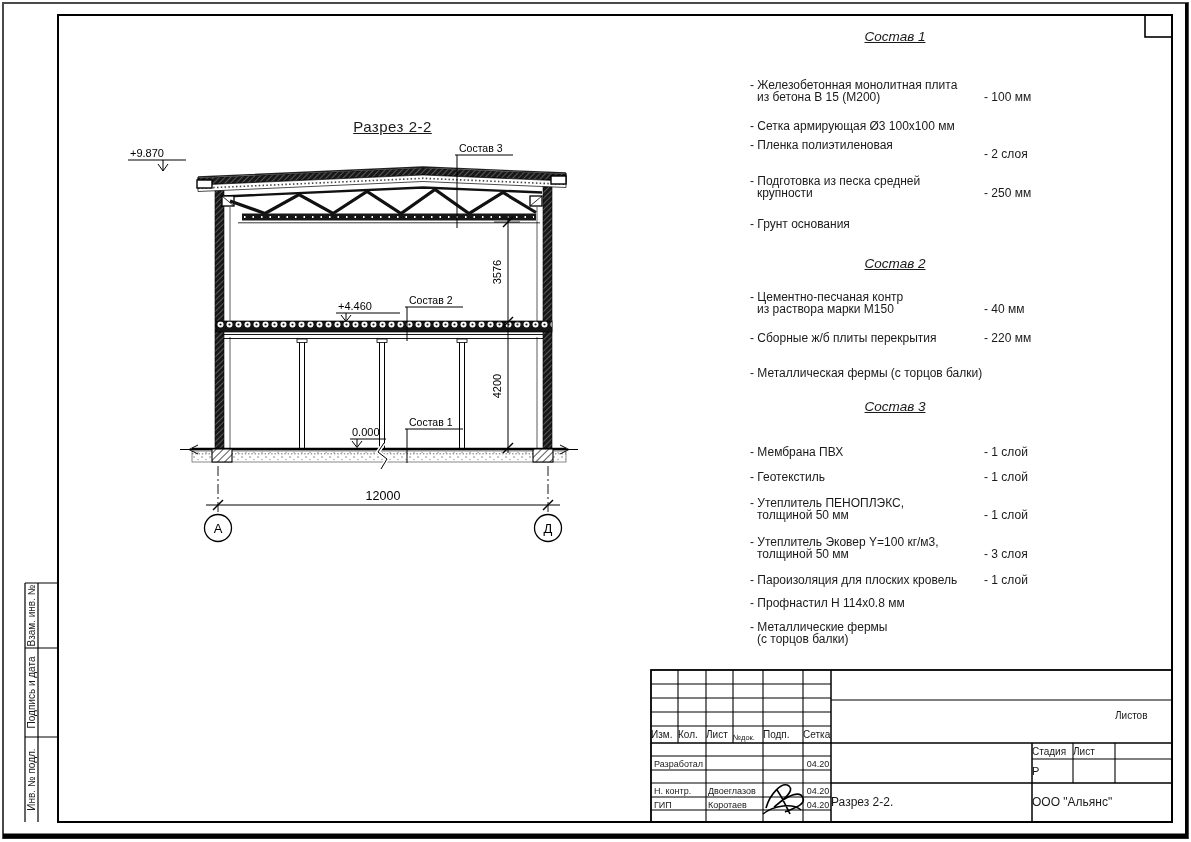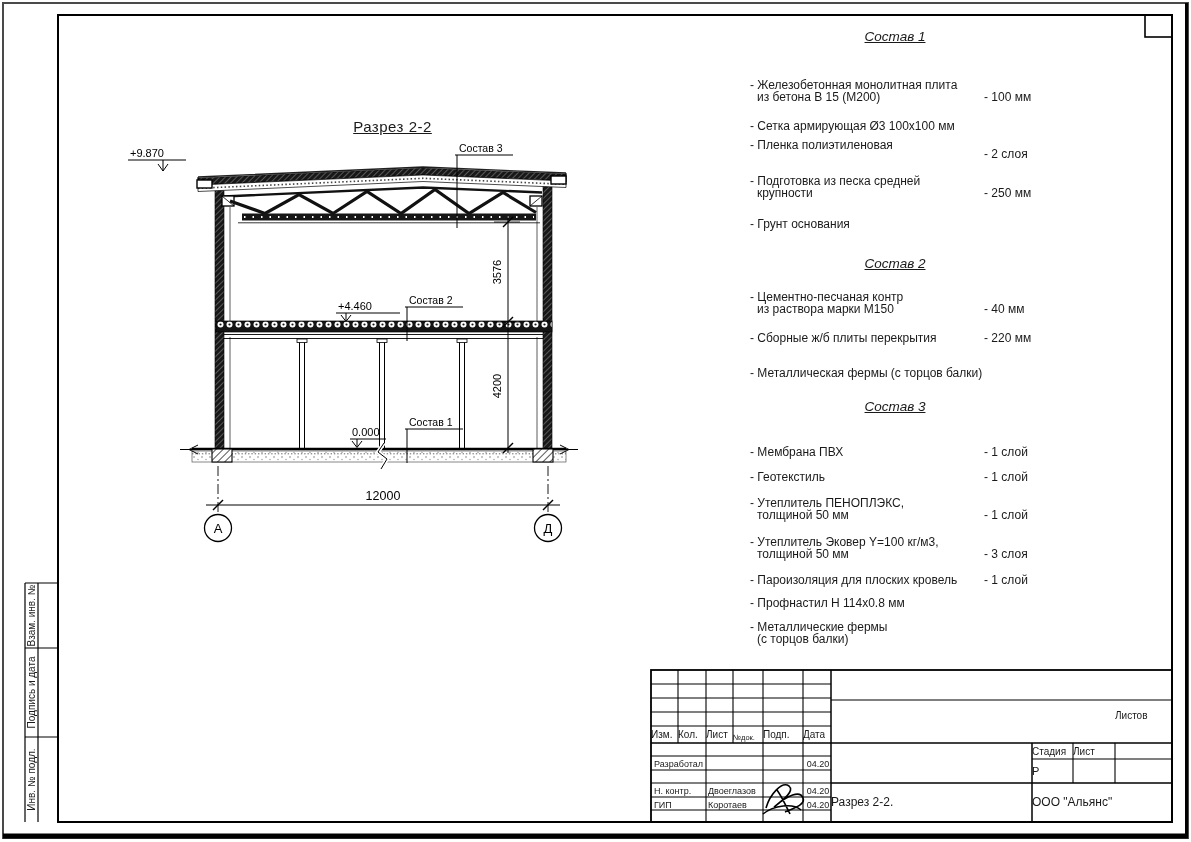--- a/index.html
+++ b/index.html
@@ -259,21 +259,21 @@
 
 <div class="t rot" style="left:-1px;top:609px;width:65px;height:13px">Взам. инв. №</div>
 <div class="t rot" style="left:-13px;top:686px;width:89px;height:13px">Подпись и дата</div>
 <div class="t rot" style="left:-11px;top:773px;width:85px;height:13px">Инв. № подл.</div>
 
 <div class="t tb" style="left:651px;top:729px;width:27px">Изм.</div>
 <div class="t tb" style="left:678px;top:729px;width:28px">Кол.</div>
 <div class="t tb" style="left:706px;top:729px;width:27px">Лист</div>
 <div class="t tb" style="left:733px;top:732px;width:51px;font-size:7.5px">№док.</div>
 <div class="t tb" style="left:763px;top:729px;width:16px">Подп.</div>
-<div class="t tb" style="left:803px;top:729px;width:28px">Дата</div>
+<div class="t tb" style="left:803px;top:729px;width:28px">Сетка</div>
 
 <div class="t tbs" style="left:654px;top:759px">Разработал</div>
 <div class="t tbs" style="left:805px;top:759px;width:26px;text-align:center">04.20</div>
 <div class="t tbs" style="left:654px;top:786px">Н. контр.</div>
 <div class="t tbs" style="left:708px;top:786px">Двоеглазов</div>
 <div class="t tbs" style="left:805px;top:786px;width:26px;text-align:center">04.20</div>
 <div class="t tbs" style="left:654px;top:800px">ГИП</div>
 <div class="t tbs" style="left:708px;top:800px">Коротаев</div>
 <div class="t tbs" style="left:805px;top:800px;width:26px;text-align:center">04.20</div>
 

